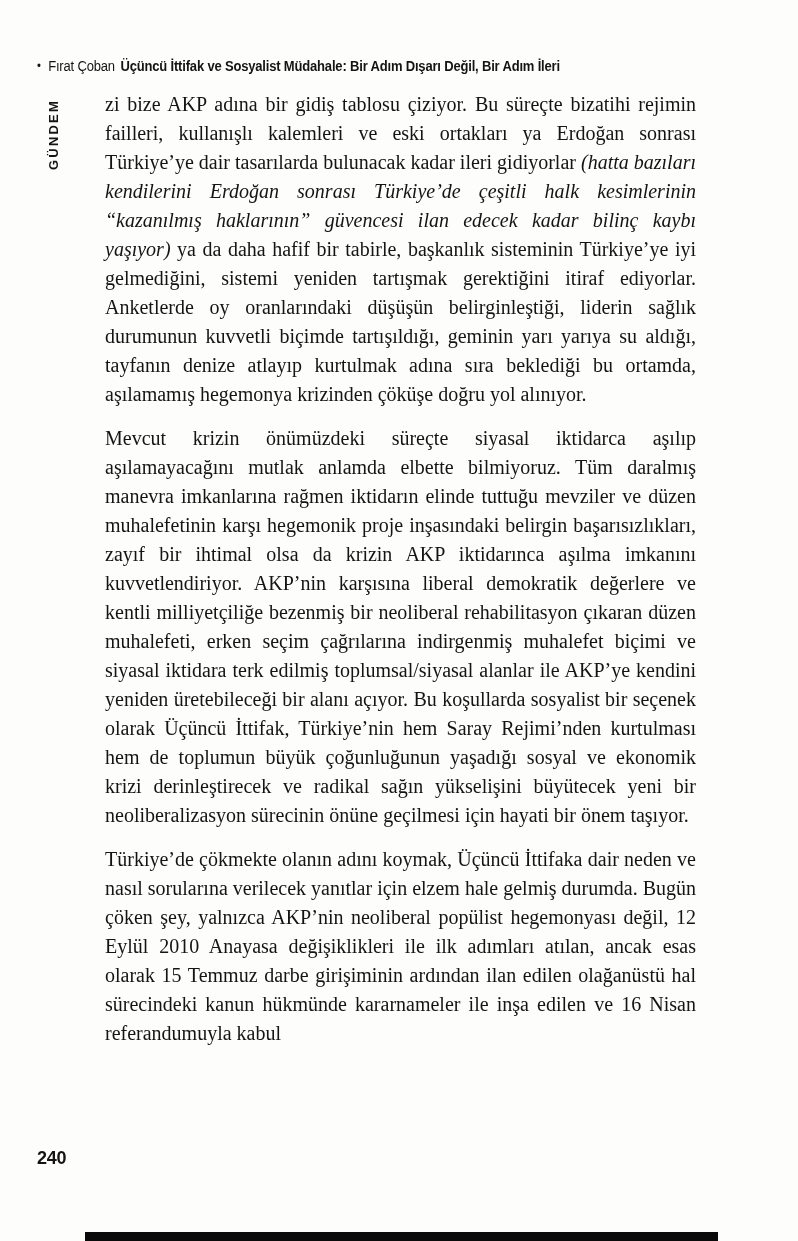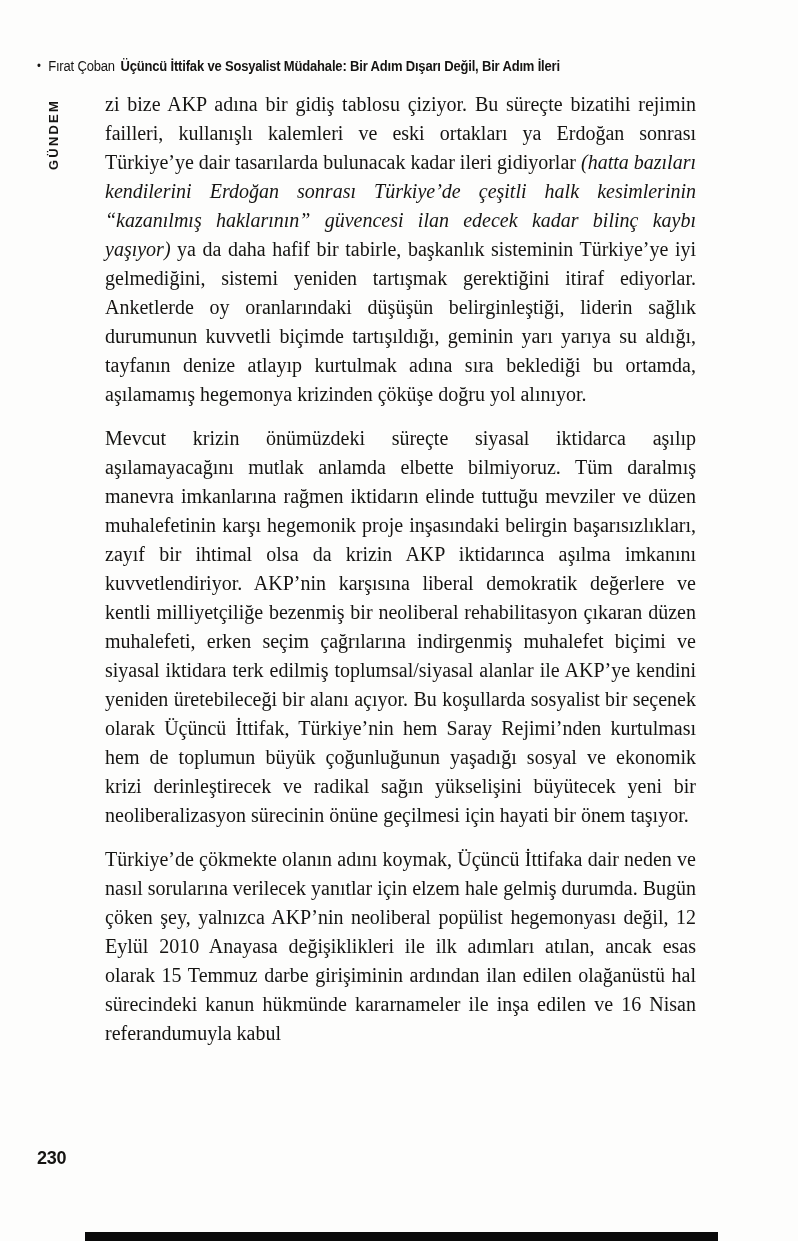--- a/index.html
+++ b/index.html
@@ -116,17 +116,17 @@
   </header>
 
   <div class="section-label">GÜNDEM</div>
 
   <main class="body-text">
     <p><span>zi bize AKP adına bir gidiş tablosu çiziyor. Bu süreçte bizatihi rejimin failleri, kullanışlı kalemleri ve eski ortakları ya Erdoğan sonrası Türkiye’ye dair tasarılarda bulunacak kadar ileri gidiyorlar </span><em class="ital">(hatta bazıları kendilerini Erdoğan sonrası Türkiye’de çeşitli halk kesimlerinin “kazanılmış haklarının” güvencesi ilan edecek kadar bilinç kaybı yaşıyor)</em><span> ya da daha hafif bir tabirle, başkanlık sisteminin Türkiye’ye iyi gelmediğini, sistemi yeniden tartışmak gerektiğini itiraf ediyorlar. Anketlerde oy oranlarındaki düşüşün belirginleştiği, liderin sağlık durumunun kuvvetli biçimde tartışıldığı, geminin yarı yarıya su aldığı, tayfanın denize atlayıp kurtulmak adına sıra beklediği bu ortamda, aşılamamış hegemonya krizinden çöküşe doğru yol alınıyor.</span></p>
     <p>Mevcut krizin önümüzdeki süreçte siyasal iktidarca aşılıp aşılamayacağını mutlak anlamda elbette bilmiyoruz. Tüm daralmış manevra imkanlarına rağmen iktidarın elinde tuttuğu mevziler ve düzen muhalefetinin karşı hegemonik proje inşasındaki belirgin başarısızlıkları, zayıf bir ihtimal olsa da krizin AKP iktidarınca aşılma imkanını kuvvetlendiriyor. AKP’nin karşısına liberal demokratik değerlere ve kentli milliyetçiliğe bezenmiş bir neoliberal rehabilitasyon çıkaran düzen muhalefeti, erken seçim çağrılarına indirgenmiş muhalefet biçimi ve siyasal iktidara terk edilmiş toplumsal/siyasal alanlar ile AKP’ye kendini yeniden üretebileceği bir alanı açıyor. Bu koşullarda sosyalist bir seçenek olarak Üçüncü İttifak, Türkiye’nin hem Saray Rejimi’nden kurtulması hem de toplumun büyük çoğunluğunun yaşadığı sosyal ve ekonomik krizi derinleştirecek ve radikal sağın yükselişini büyütecek yeni bir neoliberalizasyon sürecinin önüne geçilmesi için hayati bir önem taşıyor.</p>
     <p>Türkiye’de çökmekte olanın adını koymak, Üçüncü İttifaka dair neden ve nasıl sorularına verilecek yanıtlar için elzem hale gelmiş durumda. Bugün çöken şey, yalnızca AKP’nin neoliberal popülist hegemonyası değil, 12 Eylül 2010 Anayasa değişiklikleri ile ilk adımları atılan, ancak esas olarak 15 Temmuz darbe girişiminin ardından ilan edilen olağanüstü hal sürecindeki kanun hükmünde kararnameler ile inşa edilen ve 16 Nisan referandumuyla kabul</p>
   </main>
 
-  <div class="page-number">230</div>
+  <div class="page-number">240</div>
 
   <div class="bottom-bar"></div>
 
 </div>
 
 </body></html>

